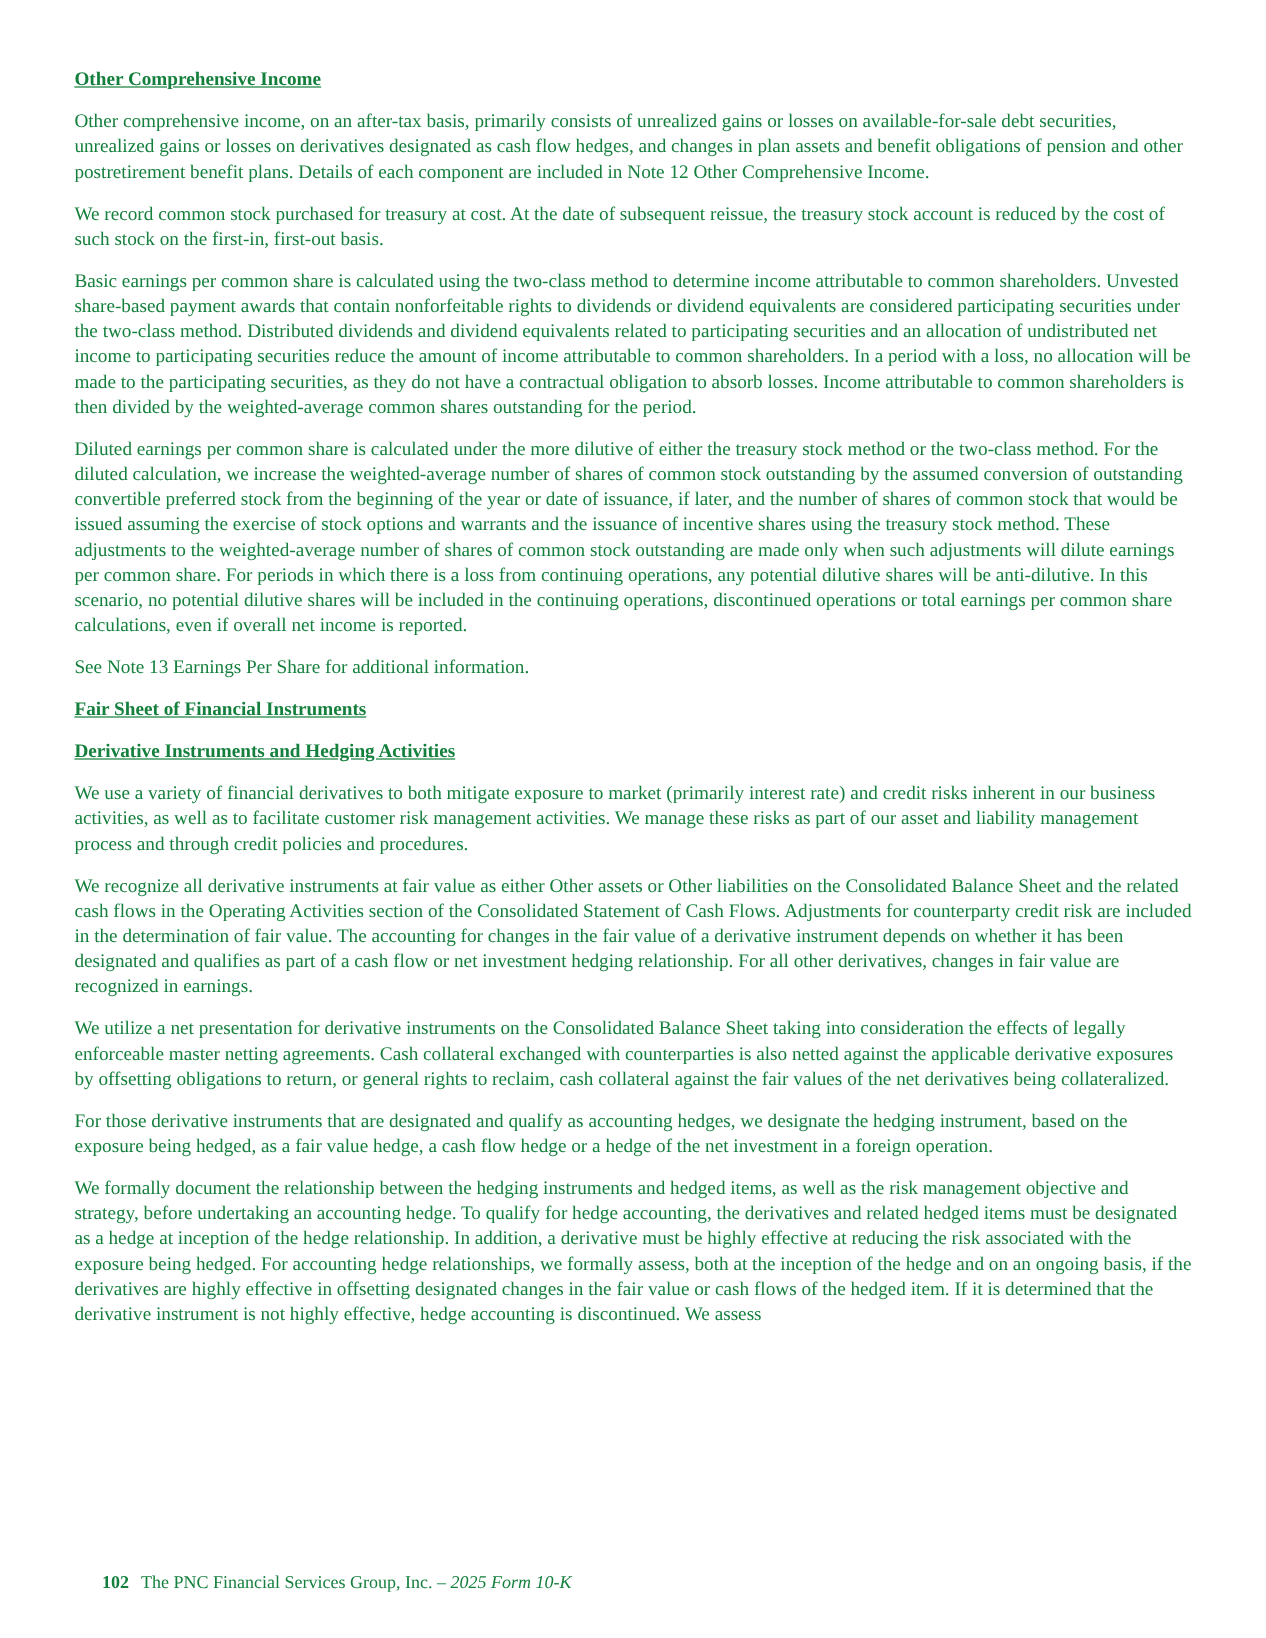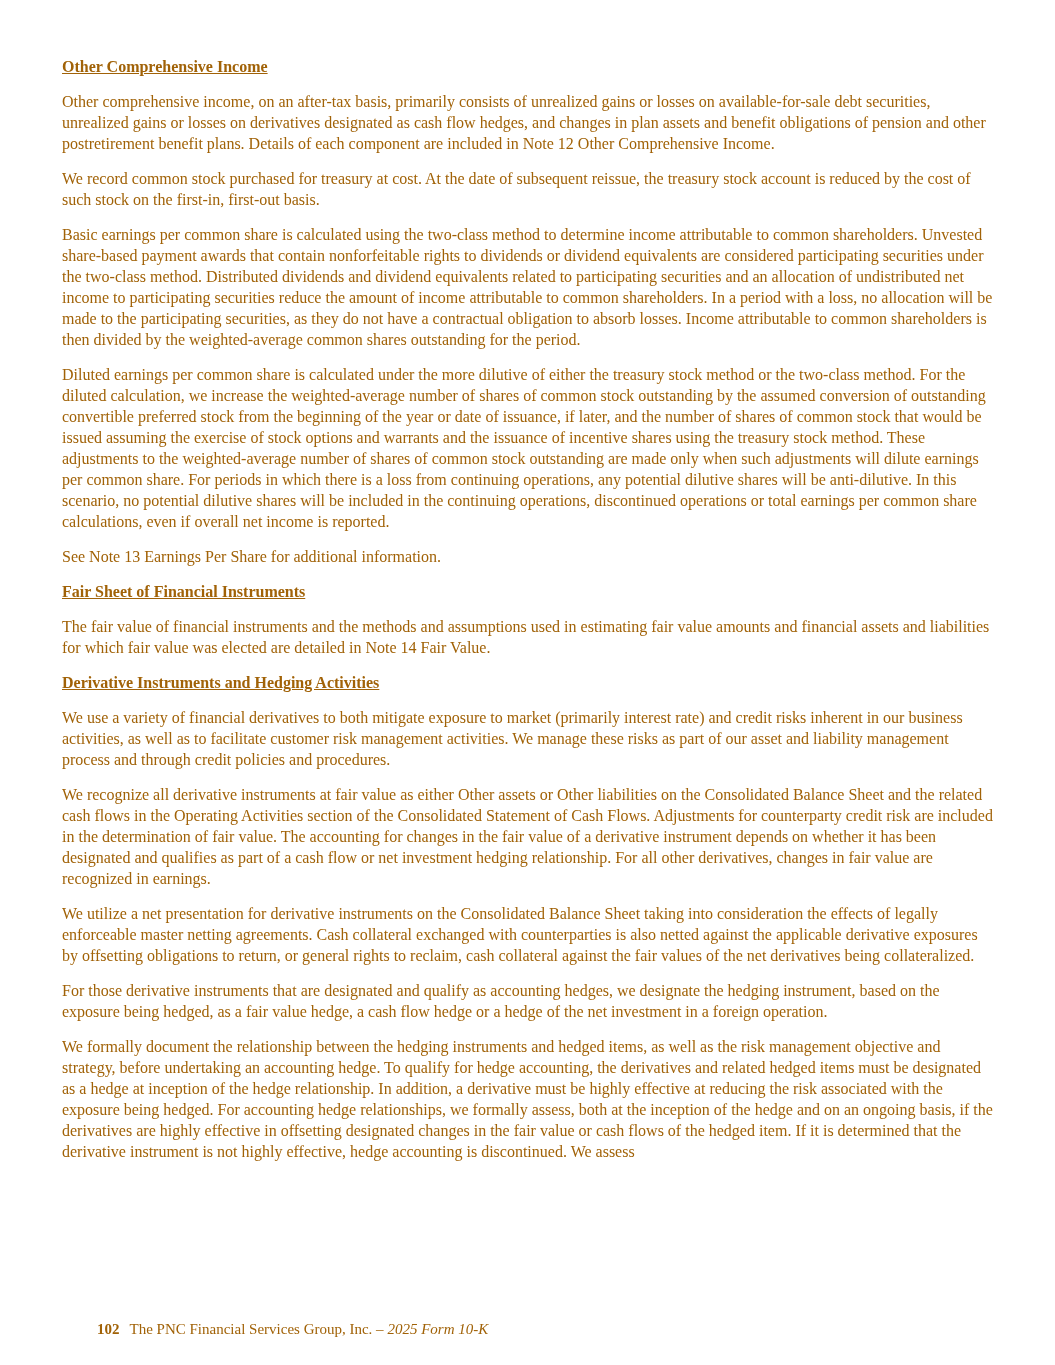--- a/index.html
+++ b/index.html
@@ -5,21 +5,21 @@
   html, body {
     margin: 0;
     padding: 0;
     background: #ffffff;
   }
   .page {
     position: relative;
     width: 1055px;
     height: 1365px;
     background: #ffffff;
-    color: #a16207;
+    color: #15803d;
     font-family: "Liberation Serif", serif;
     font-size: 16px;
     line-height: 21px;
     box-sizing: border-box;
     overflow: hidden;
   }
   .content {
     position: absolute;
     top: 56px;
     left: 62px;
@@ -32,25 +32,24 @@
     text-decoration: underline;
     margin: 0 0 14px 0;
   }
   .content p {
     margin: 0 0 14px 0;
     text-align: left;
   }
   .footer {
     position: absolute;
     left: 85px;
-    bottom: 26px;
+    bottom: 36px;
     font-size: 15px;
     line-height: 19px;
     white-space: nowrap;
-    margin-left: 12px;
   }
   .footer .page-num {
     font-weight: bold;
     margin-right: 10px;
   }
   .footer .form-name {
     font-style: italic;
   }
 </style>
 </head>
@@ -61,21 +60,20 @@
     <h2>Other Comprehensive Income</h2>
     <p>Other comprehensive income, on an after-tax basis, primarily consists of unrealized gains or losses on available-for-sale debt securities, unrealized gains or losses on derivatives designated as cash flow hedges, and changes in plan assets and benefit obligations of pension and other postretirement benefit plans. Details of each component are included in Note 12 Other Comprehensive Income.</p>
 
     <p>We record common stock purchased for treasury at cost. At the date of subsequent reissue, the treasury stock account is reduced by the cost of such stock on the first-in, first-out basis.</p>
 
     <p>Basic earnings per common share is calculated using the two-class method to determine income attributable to common shareholders. Unvested share-based payment awards that contain nonforfeitable rights to dividends or dividend equivalents are considered participating securities under the two-class method. Distributed dividends and dividend equivalents related to participating securities and an allocation of undistributed net income to participating securities reduce the amount of income attributable to common shareholders. In a period with a loss, no allocation will be made to the participating securities, as they do not have a contractual obligation to absorb losses. Income attributable to common shareholders is then divided by the weighted-average common shares outstanding for the period.</p>
     <p>Diluted earnings per common share is calculated under the more dilutive of either the treasury stock method or the two-class method. For the diluted calculation, we increase the weighted-average number of shares of common stock outstanding by the assumed conversion of outstanding convertible preferred stock from the beginning of the year or date of issuance, if later, and the number of shares of common stock that would be issued assuming the exercise of stock options and warrants and the issuance of incentive shares using the treasury stock method. These adjustments to the weighted-average number of shares of common stock outstanding are made only when such adjustments will dilute earnings per common share. For periods in which there is a loss from continuing operations, any potential dilutive shares will be anti-dilutive. In this scenario, no potential dilutive shares will be included in the continuing operations, discontinued operations or total earnings per common share calculations, even if overall net income is reported.</p>
     <p>See Note 13 Earnings Per Share for additional information.</p>
 
     <h2>Fair Sheet of Financial Instruments</h2>
-    <p>The fair value of financial instruments and the methods and assumptions used in estimating fair value amounts and financial assets and liabilities for which fair value was elected are detailed in Note 14 Fair Value.</p>
 
     <h2>Derivative Instruments and Hedging Activities</h2>
     <p>We use a variety of financial derivatives to both mitigate exposure to market (primarily interest rate) and credit risks inherent in our business activities, as well as to facilitate customer risk management activities. We manage these risks as part of our asset and liability management process and through credit policies and procedures.</p>
     <p>We recognize all derivative instruments at fair value as either Other assets or Other liabilities on the Consolidated Balance Sheet and the related cash flows in the Operating Activities section of the Consolidated Statement of Cash Flows. Adjustments for counterparty credit risk are included in the determination of fair value. The accounting for changes in the fair value of a derivative instrument depends on whether it has been designated and qualifies as part of a cash flow or net investment hedging relationship. For all other derivatives, changes in fair value are recognized in earnings.</p>
     <p>We utilize a net presentation for derivative instruments on the Consolidated Balance Sheet taking into consideration the effects of legally enforceable master netting agreements. Cash collateral exchanged with counterparties is also netted against the applicable derivative exposures by offsetting obligations to return, or general rights to reclaim, cash collateral against the fair values of the net derivatives being collateralized.</p>
     <p>For those derivative instruments that are designated and qualify as accounting hedges, we designate the hedging instrument, based on the exposure being hedged, as a fair value hedge, a cash flow hedge or a hedge of the net investment in a foreign operation.</p>
     <p>We formally document the relationship between the hedging instruments and hedged items, as well as the risk management objective and strategy, before undertaking an accounting hedge. To qualify for hedge accounting, the derivatives and related hedged items must be designated as a hedge at inception of the hedge relationship. In addition, a derivative must be highly effective at reducing the risk associated with the exposure being hedged. For accounting hedge relationships, we formally assess, both at the inception of the hedge and on an ongoing basis, if the derivatives are highly effective in offsetting designated changes in the fair value or cash flows of the hedged item. If it is determined that the derivative instrument is not highly effective, hedge accounting is discontinued. We assess</p>
   </main>
 
   <footer class="footer">

